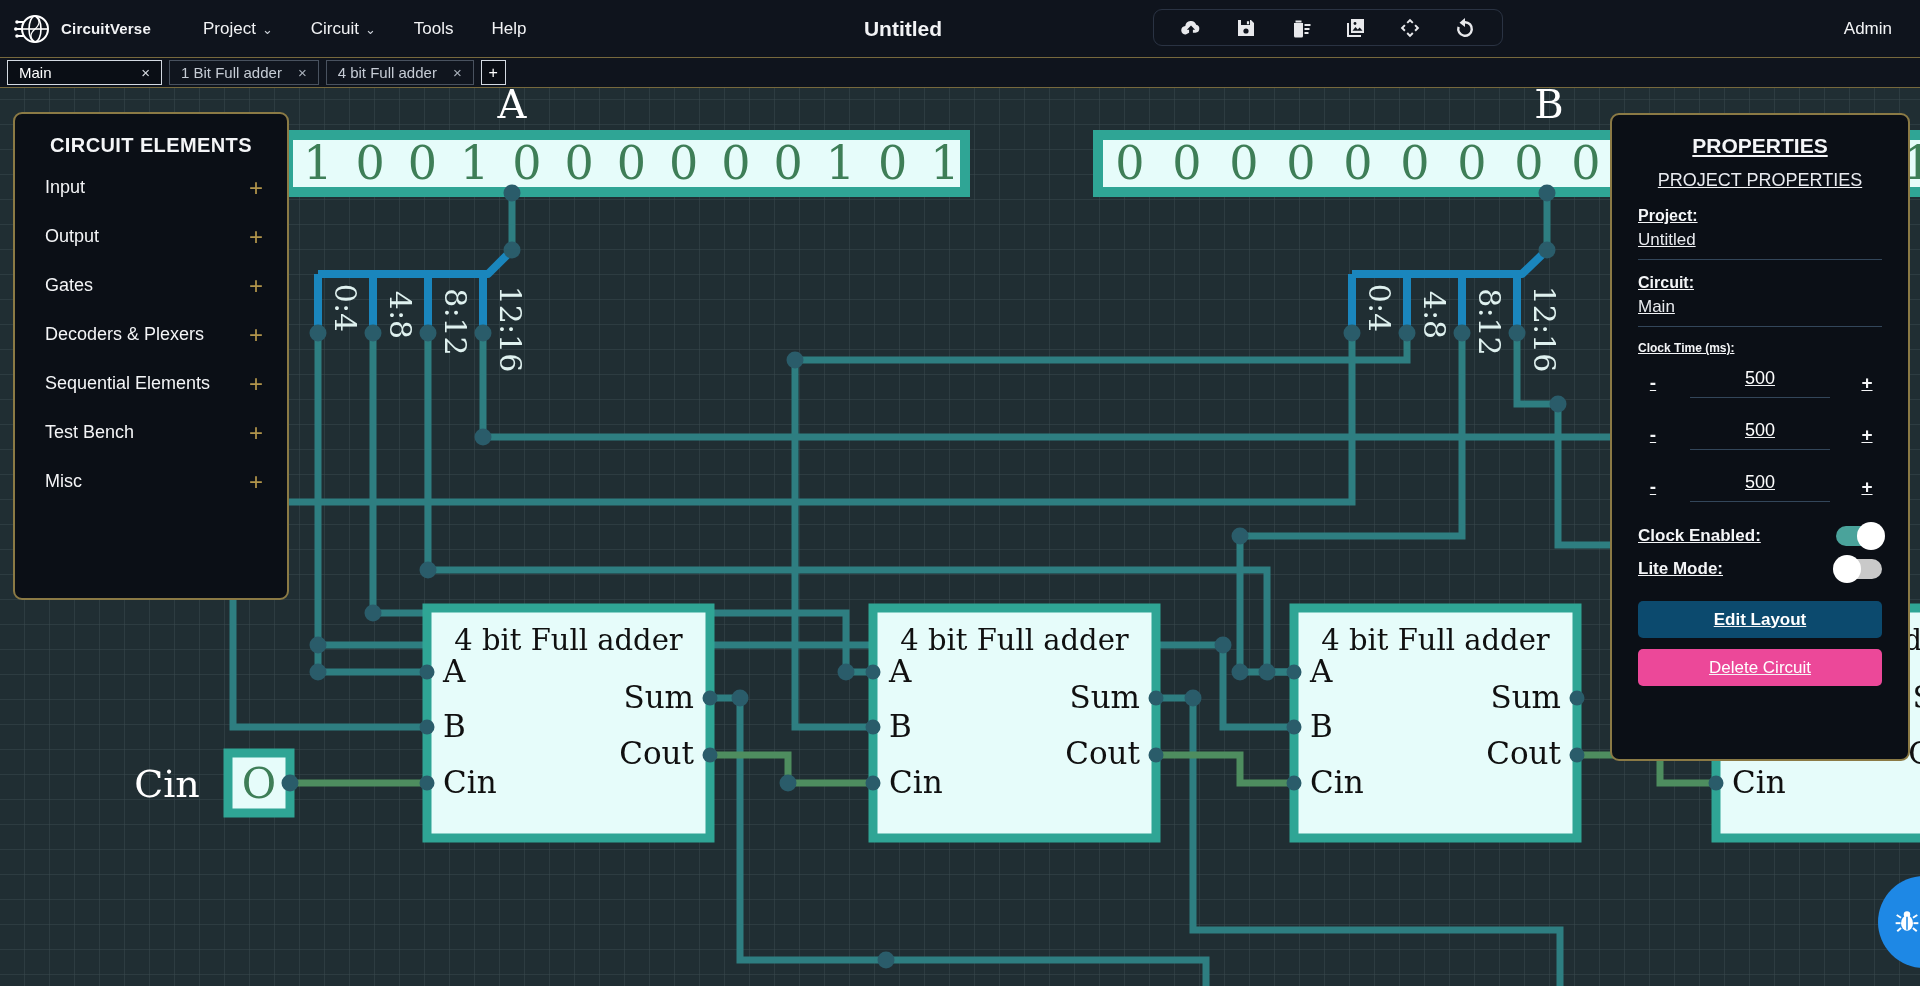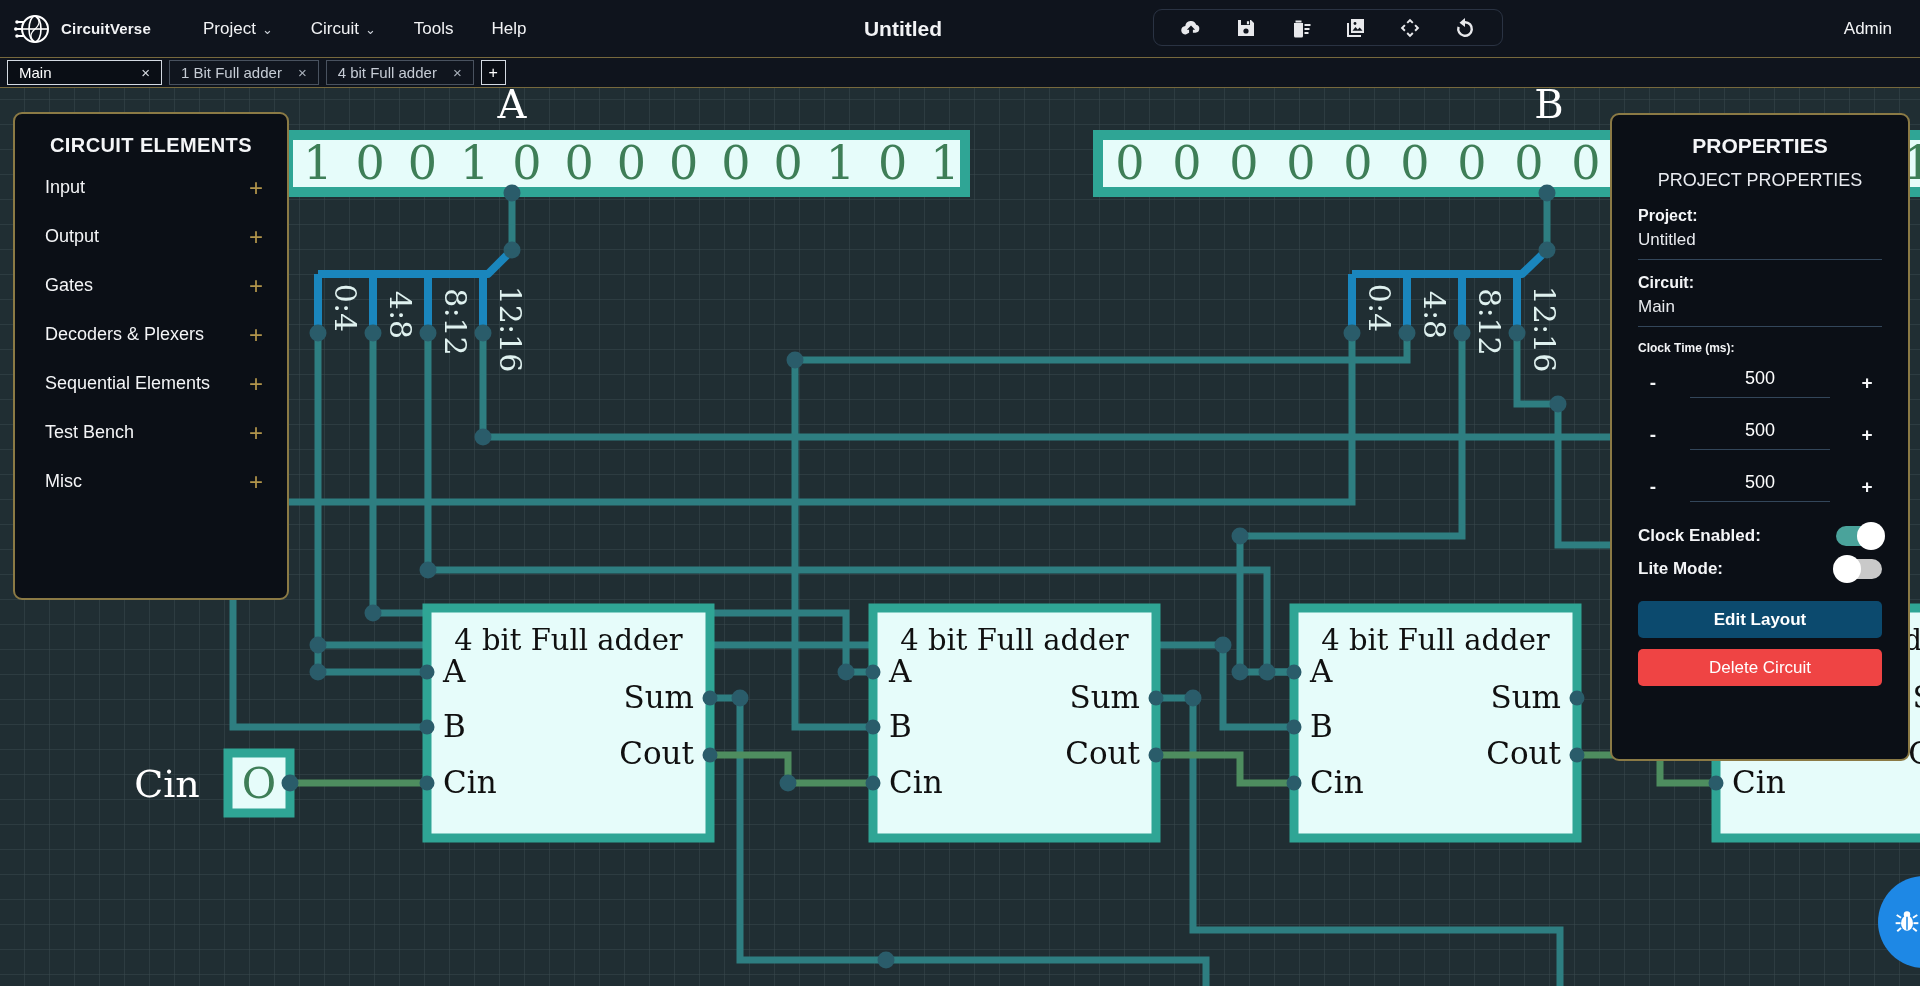--- a/index.html
+++ b/index.html
@@ -30,21 +30,21 @@
   #tab-add{width:23px;height:23px;margin-left:7px;border:1px solid #d4dae2;background:#0a0e15;color:#fff;
     display:flex;align-items:center;justify-content:center;font-size:16px;cursor:pointer;}
   
   .panel{position:absolute;background:#0b0f16;border:2px solid #8b7a45;border-radius:9px;z-index:5;
     color:#f4f5f7;box-sizing:border-box;}
   #elements-panel{left:13px;top:112px;width:276px;height:488px;padding:6px 0;}
   #elements-panel h1{margin:14px 0 6px 0;text-align:center;font-size:20px;letter-spacing:.4px;}
   .el-row{display:flex;justify-content:space-between;align-items:center;padding:0 24px 0 30px;height:49px;cursor:pointer;}
   .el-row .lbl{font-size:18px;}
   .el-row .plus{color:#b2954b;font-size:24px;font-weight:300;}
-  #props-panel{left:1610px;top:113px;width:300px;height:648px;padding:0 26px;}
+  #props-panel{left:1610px;top:113px;width:300px;height:648px;padding:0 26px;text-decoration:underline;}
   #props-panel h1{margin:19px 0 0 0;text-align:center;font-size:21px;}
   #props-panel h2{margin:12px 0 16px 0;text-align:center;font-size:18px;font-weight:normal;color:#e9ebf0;}
   .prop-field{border-bottom:1px solid #33465a;margin-bottom:14px;padding-bottom:9px;}
   .prop-field .plabel{font-weight:bold;font-size:16px;}
   .prop-field .pvalue{font-size:17px;margin-top:5px;color:#e9ebef;}
   #clock-label{font-weight:bold;font-size:12px;margin:4px 0 2px 0;}
   .stepper{display:flex;align-items:center;height:52px;}
   .stepper .minus,.stepper .plus{width:30px;text-align:center;font-size:19px;font-weight:bold;cursor:pointer;}
   .stepper .val-wrap{flex:1;margin:0 22px;border-bottom:1px solid #33465a;text-align:center;padding-bottom:8px;}
   .stepper .val{font-size:18px;color:#ffffff;}
@@ -364,21 +364,21 @@
       </div>
       <div class="toggle-row">
         <span class="tlabel">Lite Mode:</span>
         <span class="toggle off">
           <span class="knob"></span>
         </span>
       </div>
     </div>
   <div id="panel-buttons">
       <button class="panel-btn" id="btn-edit" style="background: #0c4a6e;">Edit Layout</button>
-      <button class="panel-btn" id="btn-delete" style="background: #ef4444;">Delete Circuit</button>
+      <button class="panel-btn" id="btn-delete" style="background: #ec4899;">Delete Circuit</button>
     </div>
 </div>
 
 <div id="fab">
   <svg width="26" height="26" viewBox="0 0 24 24">
     <ellipse cx="12" cy="14" rx="5.5" ry="7" fill="#fff"></ellipse>
     <circle cx="12" cy="6" r="3" fill="#fff"></circle>
     <line x1="12" y1="8" x2="12" y2="20" stroke="#1e88e5" stroke-width="1.4"></line>
     <g stroke="#fff" stroke-width="1.8">
       <line x1="6.5" y1="9" x2="2.5" y2="6.5"></line>

